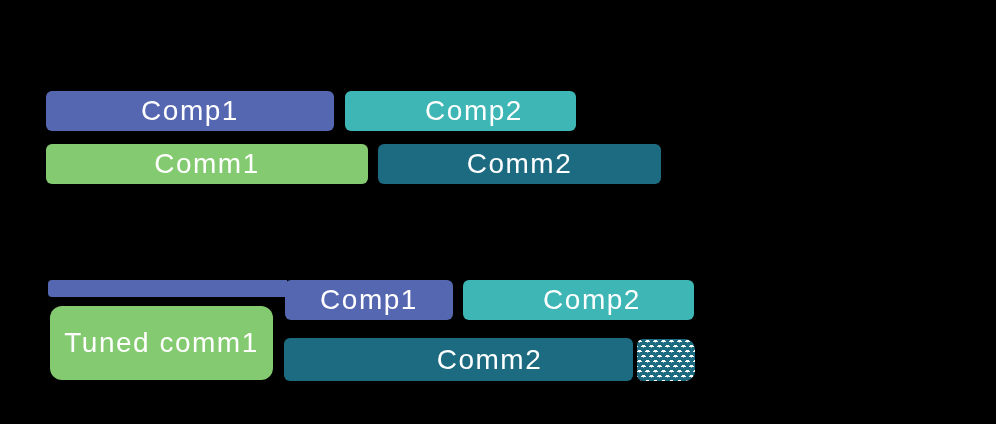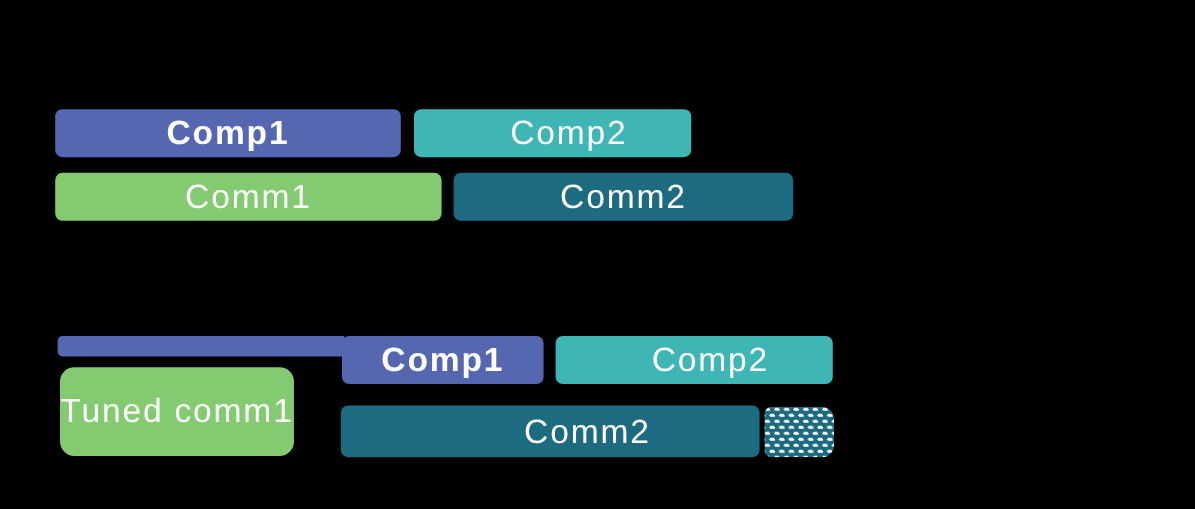--- a/index.html
+++ b/index.html
@@ -20,36 +20,36 @@
     display: flex;
     align-items: center;
     justify-content: center;
     color: var(--label, #ffffff);
     font-size: 28px;
     letter-spacing: 1.5px;
     border-radius: 6px;
     box-sizing: border-box;
     white-space: nowrap;
   }
-  .comp1-fill { background: var(--comp1, #5667b2); font-weight: bold; }
+  .comp1-fill { background: var(--comp1, #5667b2); }
   .comp2-fill { background: var(--comp2, #3db6b5); padding-left: 27px; }
   .comm1-fill { background: var(--comm1, #84ca70); }
   .comm2-fill { background: var(--comm2, #1d6b80); }
 
   
   .b-comp1 { left: 46px;  top: 91px;  width: 288px; height: 40px; }
   .b-comp2 { left: 345px; top: 91px;  width: 231px; height: 40px; }
   .b-comm1 { left: 46px;  top: 144px; width: 322px; height: 40px; }
   .b-comm2 { left: 378px; top: 144px; width: 283px; height: 40px; }
 
   
   .t-thin  { left: 48px;  top: 280px; width: 239px; height: 17px; border-radius: 4px 0 0 4px; }
   .t-comp1 { left: 285px; top: 280px; width: 168px; height: 40px; }
   .t-comp2 { left: 463px; top: 280px; width: 231px; height: 40px; }
-  .t-comm1 { left: 50px;  top: 306px; width: 195px; height: 74px; border-radius: 12px; }
+  .t-comm1 { left: 50px;  top: 306px; width: 223px; height: 74px; border-radius: 12px; }
 
   .t-comm2-wrap {
     position: absolute;
     left: 284px; top: 338px; width: 411px; height: 43px;
   }
   .t-comm2-solid {
     position: absolute;
     left: 0; top: 0; width: 349px; height: 43px;
     border-radius: 6px;
   }

